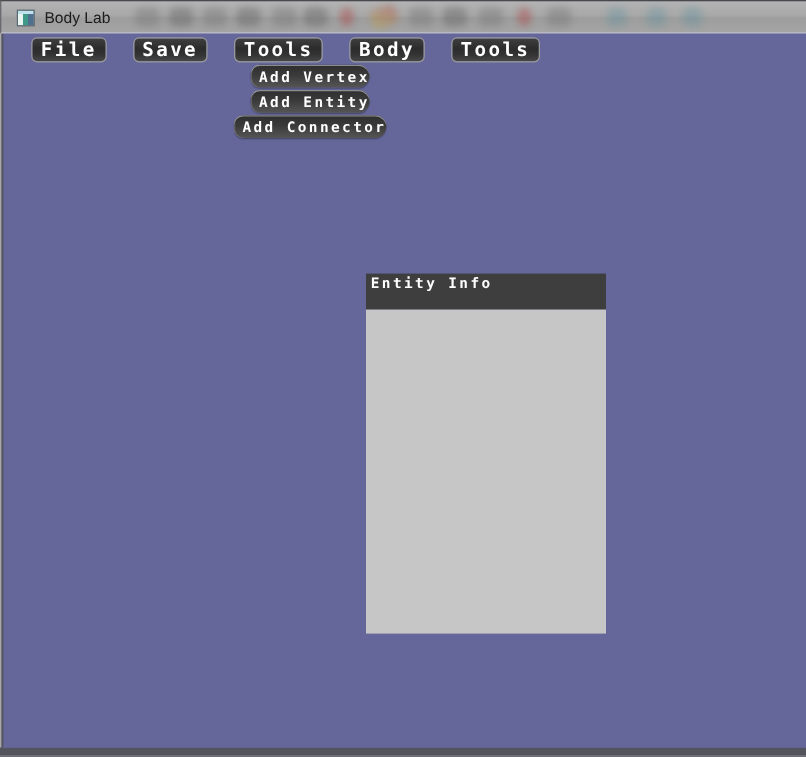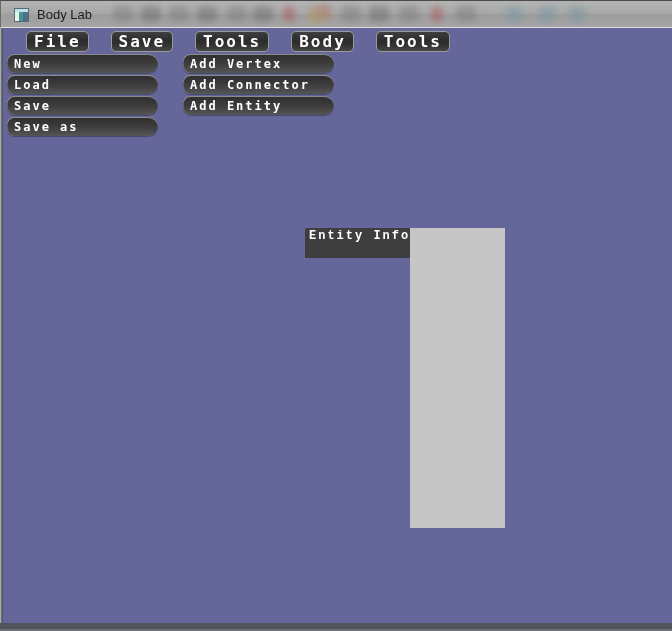--- a/index.html
+++ b/index.html
@@ -74,39 +74,39 @@
     border-radius:5px;
     cursor:default; white-space:nowrap;margin-left:16px;
   }
 
   
   .dropdown {
     position:absolute; width:151px;
     display:flex; flex-direction:column; gap:2px;
   }
   .dropdown.file-menu  { top:26px; left:4px;   }
-  .dropdown.tools-menu { top:26px; left:180px; }
+  .dropdown.tools-menu { top:26px; left:180px;align-items:center; }
   .drop-btn {
     height:19px; text-align:left; padding:0 0 0 7px;
     font-family:"DejaVu Sans Mono", monospace;
     font-size:12px; font-weight:bold; letter-spacing:2px;
     color:#ffffff; line-height:18px;
     background:linear-gradient(180deg,#2e2e2e 0%,#3a3a3a 45%,#555 100%);
     border:none; border-radius:8px 10px 10px 8px;
     box-shadow:inset 0 1px 0 rgba(255,255,255,.45),
                inset 1px 0 0 rgba(255,255,255,.18),
                0 1px 1px rgba(0,0,0,.3);
     cursor:default; white-space:nowrap;
   }
 
   
   .entity-panel {
     position:absolute; top:200px; left:302px;
     width:200px; height:300px;
-    display:flex; flex-direction:row;font-family:Liberation Mono, monospace;
+    display:flex; flex-direction:column;
   }
   .panel-header {
     height:30px; background:#3e3e3e;
     color:#ffffff; font-size:12px; font-weight:bold; letter-spacing:2px;
     padding:1px 0 0 4px;
   }
   .panel-body { flex:1; background:#c6c6c6; }
 </style>
 </head>
 <body>
@@ -140,31 +140,25 @@
   <div class="client">
 
     <div class="menubar">
       <button class="menu-btn">File</button>
       <button class="menu-btn">Save</button>
       <button class="menu-btn">Tools</button>
       <button class="menu-btn">Body</button>
       <button class="menu-btn">Tools</button>
     </div>
 
-    <div class="dropdown file-menu">
-      <button class="drop-btn">New</button>
-      <button class="drop-btn">Load</button>
-      <button class="drop-btn">Save</button>
-      <button class="drop-btn">Save as</button>
-    </div>
 
     <div class="dropdown tools-menu">
       <button class="drop-btn">Add Vertex</button>
+      <button class="drop-btn">Add Entity</button>
       <button class="drop-btn">Add Connector</button>
-      <button class="drop-btn">Add Entity</button>
     </div>
 
     <div class="entity-panel">
       <div class="panel-header">
         <span>Entity Info</span>
       </div>
       <div class="panel-body"></div>
     </div>
 
   </div>

